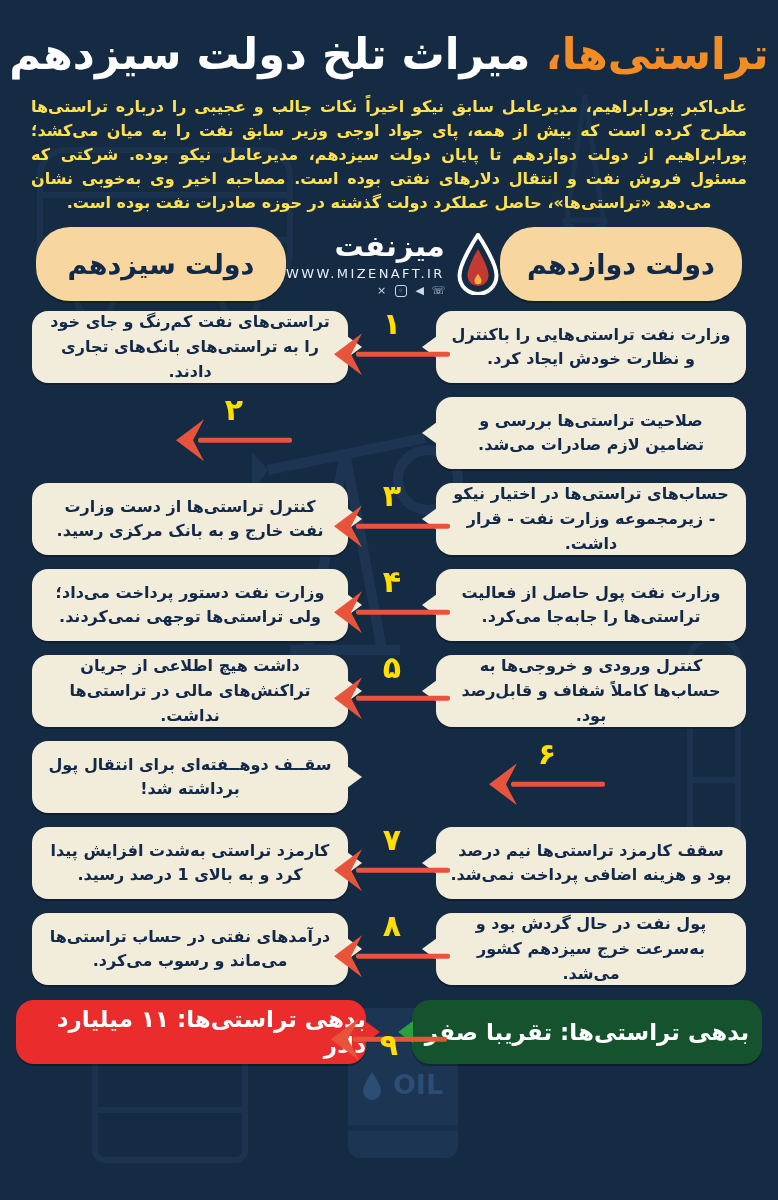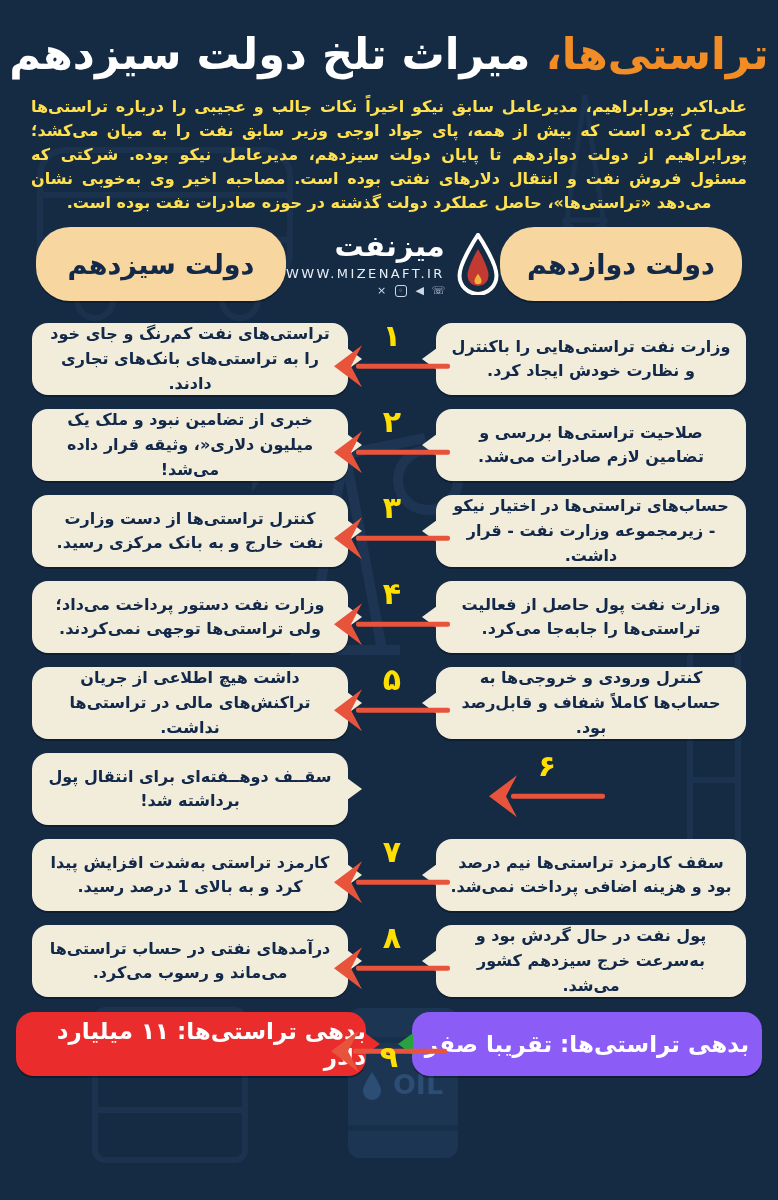--- a/index.html
+++ b/index.html
@@ -42,21 +42,21 @@
   .pill.twelve   { width:250px; }
   .logo { display:flex; align-items:center; gap:11px; }
   .logo-text { display:flex; flex-direction:column; align-items:flex-end; }
   .brand { color:#fff; font-weight:bold; font-size:29px; line-height:1; direction:rtl; }
   .site  { color:#e9eef6; font-size:13px; letter-spacing:2.4px; margin-top:5px; }
   .socials { display:flex; gap:7px; margin-top:4px; color:#cfd9e6; font-size:11px; line-height:1; }
   .soc { display:inline-flex; width:12px; height:12px; align-items:center; justify-content:center; }
   .soc.insta { border:1.4px solid #cfd9e6; border-radius:3px; font-size:8px; }
 
   
-  .rows { padding:0 32px; margin-top:26px; }
+  .rows { padding:0 32px; margin-top:14px; }
   .row  { display:flex; align-items:stretch; margin-bottom:14px; height:72px; }
   .card {
     position:relative; background:#f2ecdb; color:#13294a; border-radius:16px;
     display:flex; align-items:center; justify-content:center; text-align:center;
     direction:rtl; font-weight:bold; font-size:16px; line-height:1.55;
     padding:4px 14px; box-shadow:0 2px 0 rgba(0,0,0,.28);
   }
   .card.thirteen { flex:0 0 316px; }
   .card.twelve   { flex:0 0 310px; }
   .mid { flex:1 1 auto; position:relative; }
@@ -74,21 +74,21 @@
   .tail.point-right { right:-14px; border-left:15px solid #f2ecdb; }
 
   
   .summary { display:flex; align-items:center; height:66px; margin-top:12px; }
   .sumcard {
     position:relative; color:#fff; font-weight:bold; font-size:23px;
     border-radius:18px; display:flex; align-items:center; justify-content:center;
     direction:rtl; height:64px; box-shadow:0 2px 0 rgba(0,0,0,.3);
   }
   .sumcard.red   { flex:0 0 350px; margin-left:-16px;  background:#ea2c2c; }
-  .sumcard.green { flex:0 0 350px; margin-right:-16px; background:#8b5cf6;align-items:center; }
+  .sumcard.green { flex:0 0 350px; margin-right:-16px; background:#14532d;align-items:center; }
   .sumcard.red   .tail.point-right { border-left-color:#ea2c2c; }
   .sumcard.green .tail.point-left  { border-right-color:#27a23e; }
 </style>
 </head>
 <body>
 
 <svg width="0" height="0" style="position:absolute" aria-hidden="true">
   <symbol id="arrow-shape" viewBox="0 0 120 46">
     <rect x="24" y="20.5" width="94" height="5" rx="2" fill="#e7533b"></rect>
     <polygon points="30,2 2,23 30,44 19,23" fill="#e7533b"></polygon>
@@ -180,24 +180,20 @@
               <use href="#arrow-shape"></use>
             </svg>
         </div>
         <div class="card twelve">
             <span>وزارت نفت تراستی‌هایی را باکنترل و نظارت خودش ایجاد کرد.</span>
             <span class="tail point-left"></span>
           </div>
       </div>
 
       <div class="row">
-        <div class="card thirteen">
-            <span>خبری از تضامین نبود و ملک یک میلیون دلاری«، وثیقه قرار داده می‌شد!</span>
-            <span class="tail point-right"></span>
-          </div>
         <div class="mid">
           <div class="num">۲</div>
           <svg class="arrow-svg" width="120" height="46">
               <use href="#arrow-shape"></use>
             </svg>
         </div>
         <div class="card twelve">
             <span>صلاحیت تراستی‌ها بررسی و تضامین لازم صادرات می‌شد.</span>
             <span class="tail point-left"></span>
           </div>

